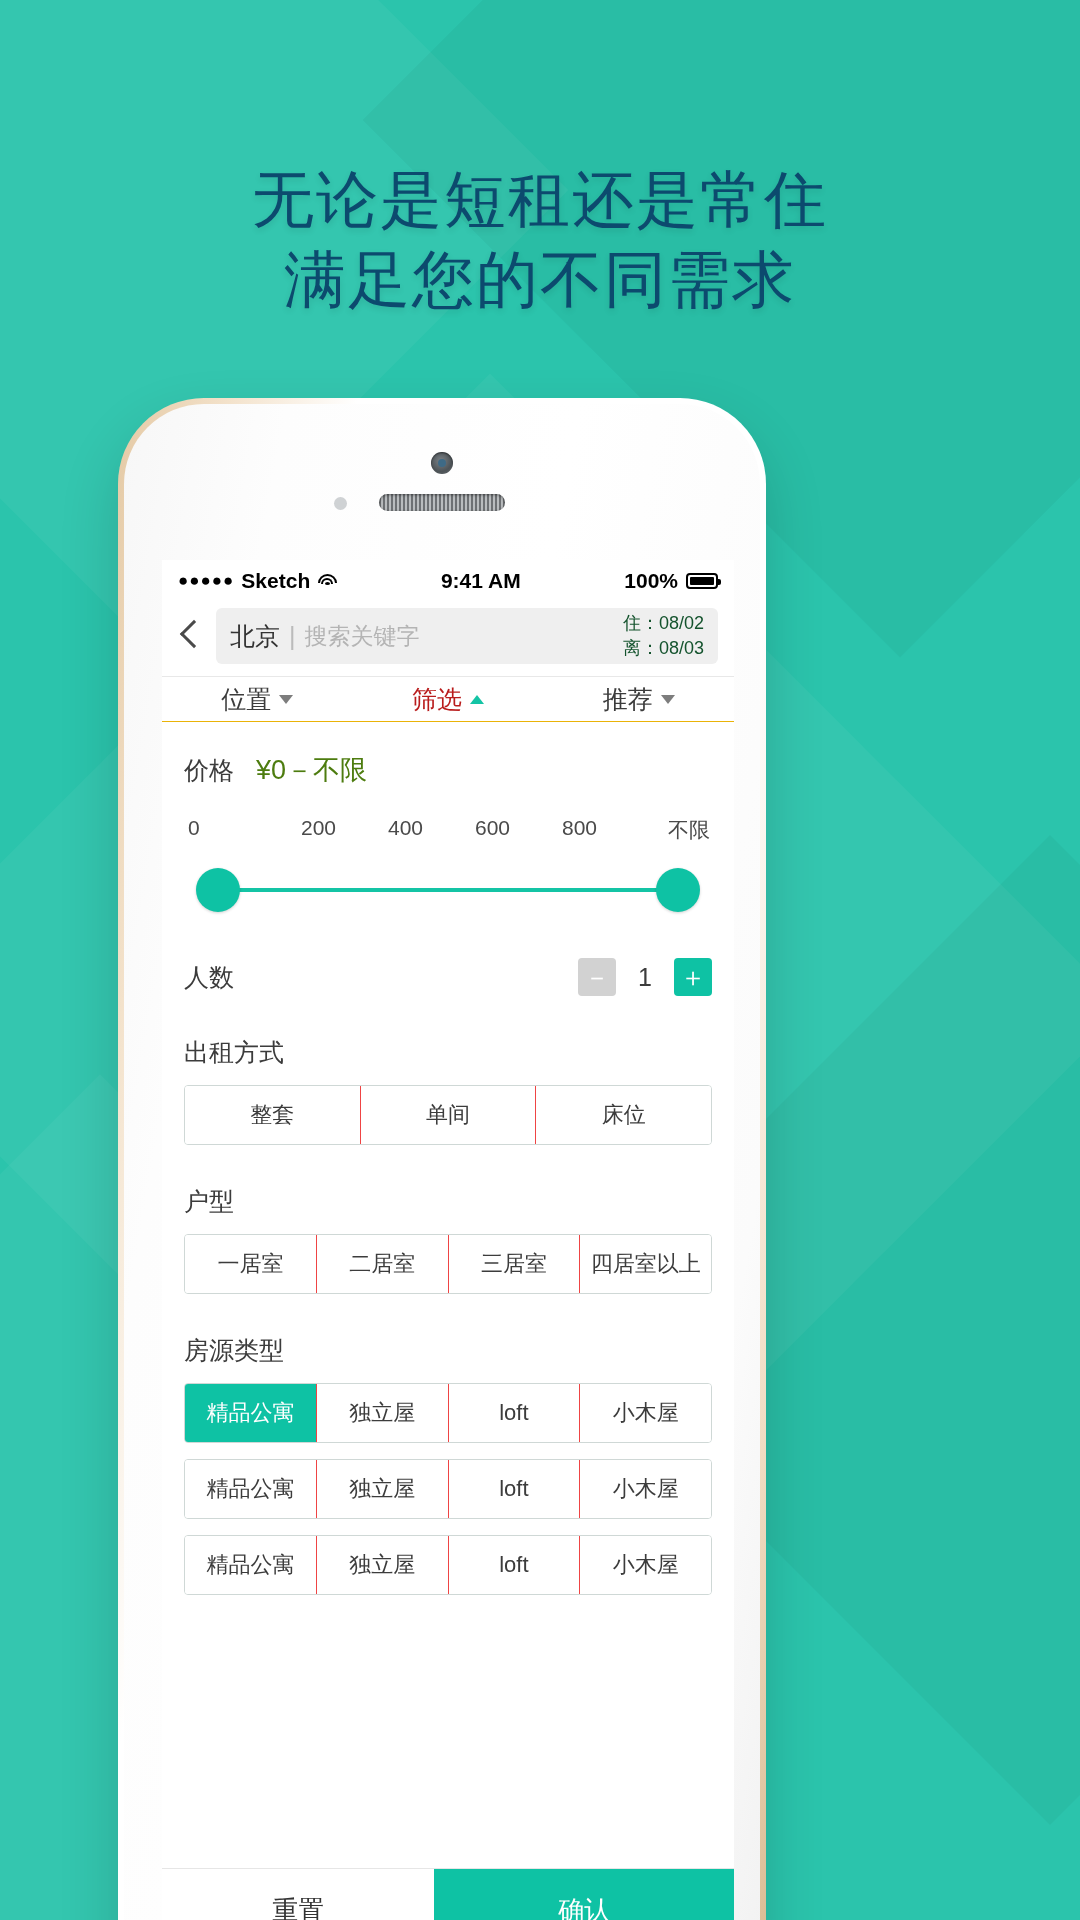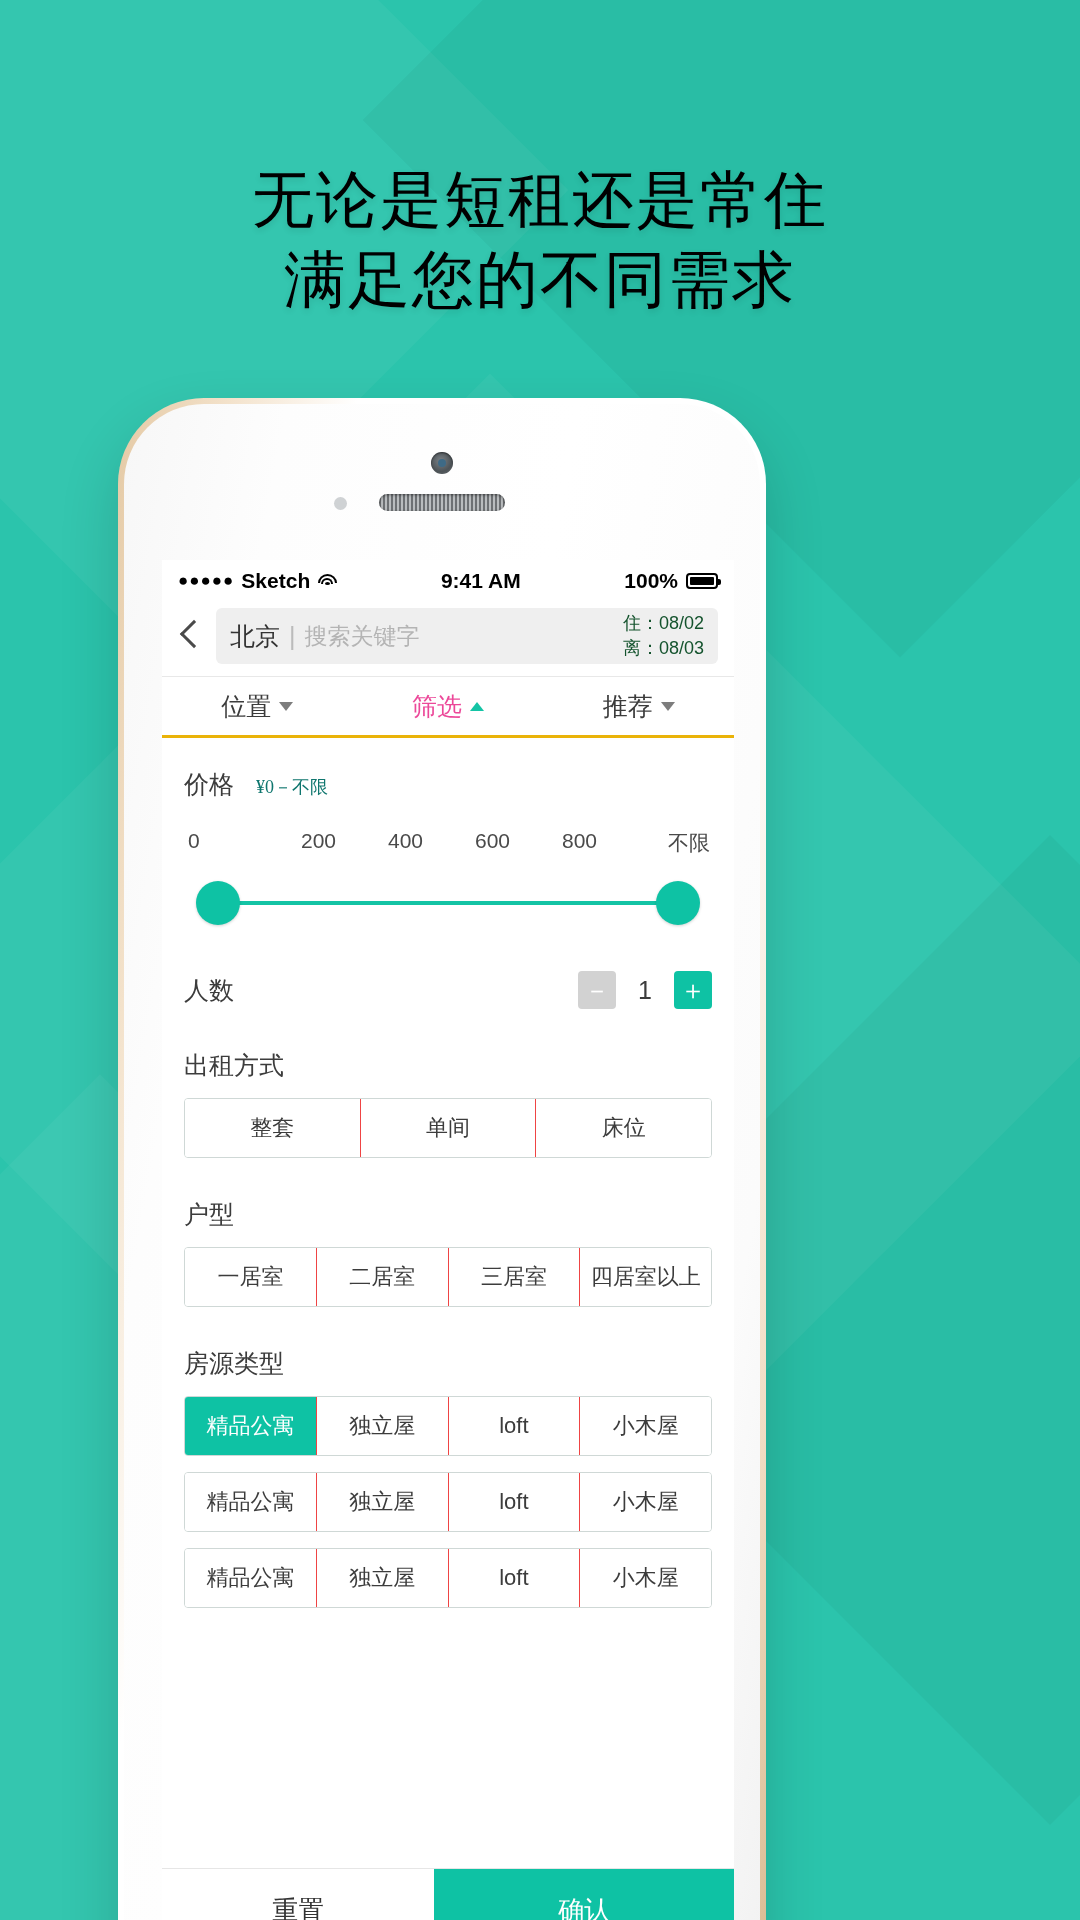--- a/index.html
+++ b/index.html
@@ -15,21 +15,21 @@
   #bg-layer { position:absolute; inset:0; background:#2bc4ac; overflow:hidden; }
   #bg-layer .facet {
     position:absolute; background:rgba(255,255,255,0.045);
     transform:rotate(45deg);
   }
   #bg-layer .facet.dark { background:rgba(0,0,0,0.035); }
 
   
   #headline {
     position:absolute; top:160px; left:0; width:1080px;
-    text-align:center; color:#000000;
+    text-align:center; color:#0c4a6e;
     font-size:62px; line-height:80px; font-weight:400;
     letter-spacing:2px;
     text-shadow:0 3px 6px rgba(0,0,0,0.10);
   }
   #headline div { white-space:nowrap; }
 
   
   #phone {
     position:absolute; left:118px; top:398px;
     width:648px; height:1560px;
@@ -109,36 +109,36 @@
     flex:1; height:56px; background:#efefef; border-radius:6px;
     display:flex; align-items:center; padding:0 14px;
   }
   #search-city { font-size:25px; color:#333; }
   #search-sep { color:#bbb; margin:0 9px; font-size:25px; }
   #search-placeholder { font-size:23px; color:#b4b4b4; flex:1; }
   #search-dates { text-align:right; font-size:18px; color:#14532d; line-height:25px; white-space:nowrap; }
 
   
   #tab-bar {
-    display:flex; border-top:1px solid #e8e8e8; border-bottom:3px solid #eab308;
-    height:62px; align-items:center;
+    display:flex; border-top:1px solid #e8e8e8; border-bottom:1px solid #eab308;
+    height:46px; align-items:center;
   }
   .tab { flex:1; display:flex; align-items:center; justify-content:center; gap:8px; font-size:25px; color:#3c3c3c; }
-  .tab.active { color:#ec4899; }
+  .tab.active { color:#b91c1c; }
   .caret { width:0; height:0; border-left:7px solid transparent; border-right:7px solid transparent; }
   .caret.down { border-top:9px solid #7d7d7d; }
   .caret.up { border-bottom:9px solid #14c4a5; }
 
   
   #panel { padding:0 0 8px 0; }
   .sec-pad { padding:0 22px; }
 
   #price-head { display:flex; align-items:baseline; gap:22px; margin-top:30px; }
   #price-label { font-size:25px; color:#3c3c3c; }
-  #price-value { font-size:18px; color:#0f766e;font-family:Liberation Serif, serif; }
+  #price-value { font-size:27px; color:#4d7c0f; }
 
   #price-ticks { display:flex; margin-top:28px; font-size:21px; color:#4a4a4a; }
   #price-ticks span { flex:1; text-align:center; }
   #price-ticks span:first-child { text-align:left; padding-left:4px; }
   #price-ticks span:last-child { text-align:right; padding-right:2px; }
 
   #slider { position:relative; height:44px; margin:24px 12px 0 12px; }
   #slider-track { position:absolute; left:20px; right:20px; top:20px; height:4px; background:#14c4a5; }
   .knob {
     position:absolute; top:0; width:44px; height:44px; border-radius:50%;

